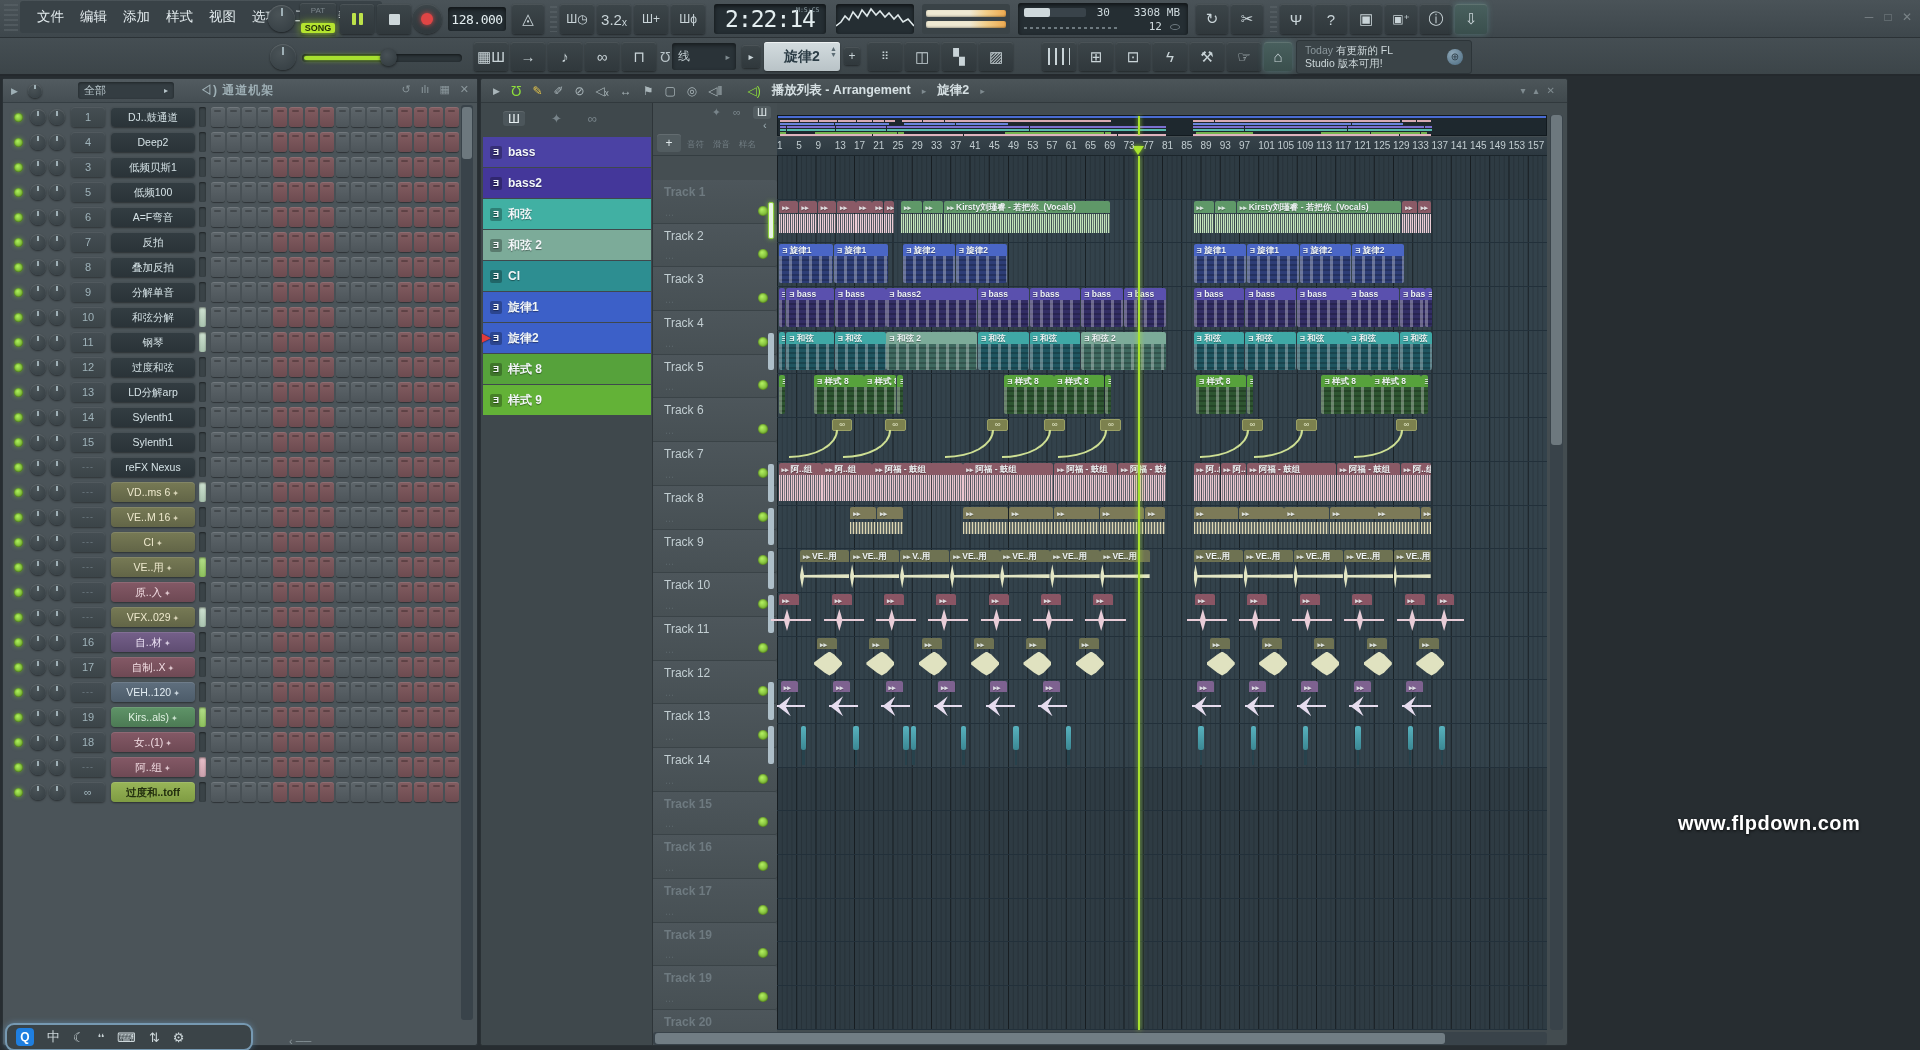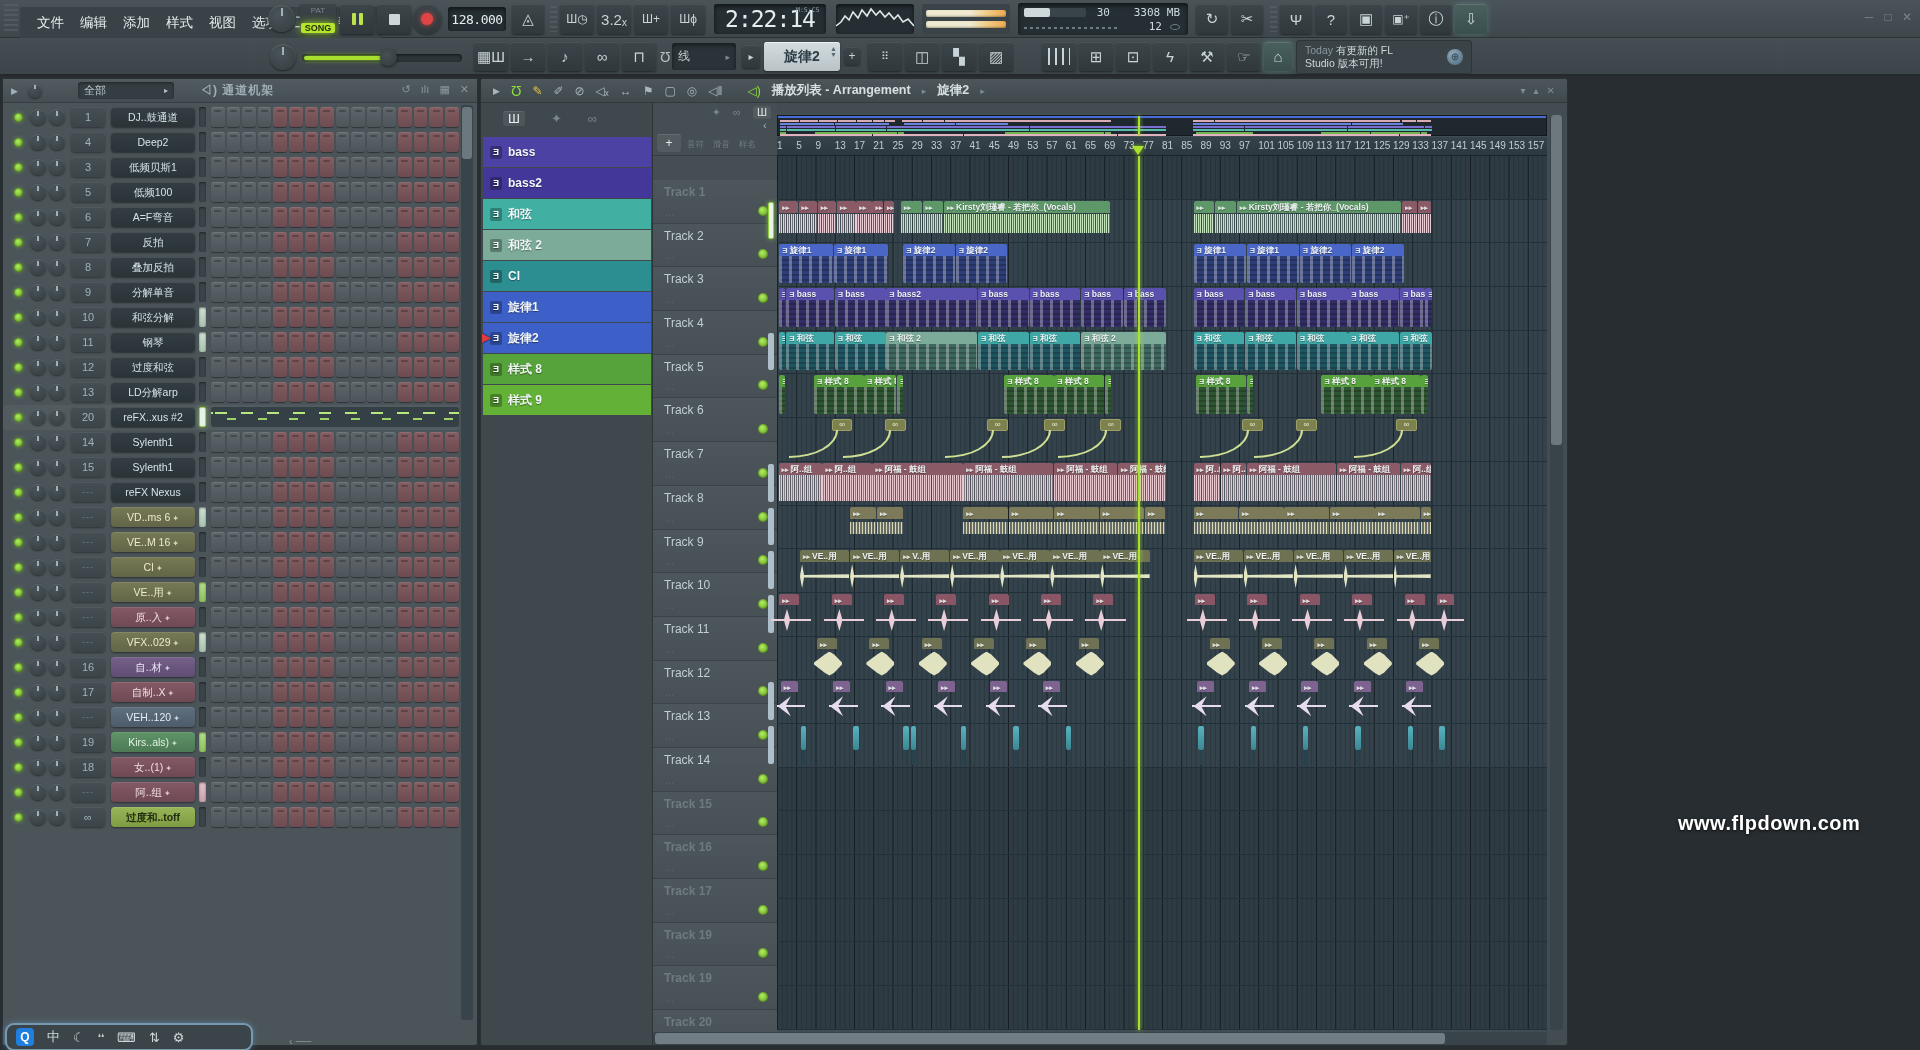--- a/index.html
+++ b/index.html
@@ -3,21 +3,21 @@
 <meta charset="utf-8">
 <style>
   html,body{margin:0;padding:0;background:#1d2226;}
   *{box-sizing:border-box;}
   #stage{position:relative;width:1920px;height:1050px;background:#272d31;font-family:"Liberation Sans",sans-serif;overflow:hidden;color:#cdd7da;}
 
   
   #topbar{position:absolute;left:0;top:0;width:1920px;height:38px;background:linear-gradient(#4a5358,#3e474c);border-bottom:1px solid #2b3236;}
   #row2{position:absolute;left:0;top:38px;width:1920px;height:38px;background:linear-gradient(#454e53,#3c4549);border-bottom:2px solid #24292d;}
   .grip{position:absolute;width:7px;background:repeating-linear-gradient(180deg,#5a6368 0 2px,transparent 2px 5px);opacity:.6;}
-  #menu{position:absolute;left:20px;top:0;height:38px;display:flex;align-items:center;gap:2px;background:#394247;padding:0 10px;border-radius:3px;margin-top:7px;height:32px;}
+  #menu{position:absolute;left:20px;top:0;height:38px;display:flex;align-items:center;gap:2px;background:#394247;padding:0 10px;border-radius:3px;margin-top:1px;height:32px;}
   .mi{padding:4px 7px;font-size:13.5px;color:#e3ebee;}
   .knob{display:inline-block;border-radius:50%;background:radial-gradient(circle at 40% 35%,#4a5357,#333c41);box-shadow:inset 0 1px 1px rgba(255,255,255,.15),0 1px 2px rgba(0,0,0,.5);position:relative;}
   .knob::after{content:"";position:absolute;left:50%;top:12%;width:2px;height:30%;background:#9fb0b6;transform:translateX(-50%);}
   .btn{position:absolute;background:linear-gradient(#3c4549,#30383c);border-radius:3px;box-shadow:inset 0 1px rgba(255,255,255,.08),0 1px 2px rgba(0,0,0,.45);display:flex;align-items:center;justify-content:center;color:#c9d4d8;font-size:15px;}
   .lcd{background:#252e33;border-radius:3px;box-shadow:inset 0 2px 4px rgba(0,0,0,.6);color:#e4eef0;font-family:"DejaVu Sans Mono",monospace;display:flex;align-items:center;justify-content:center;}
   #patsong{left:300px;top:3px;width:36px;height:32px;flex-direction:column;gap:8px;padding:2px;}
   #pat{font-size:8px;color:#7c878c;}
   #song{font-size:9px;font-weight:bold;background:#b5e42f;color:#24310a;border-radius:2px;padding:0 4px;box-shadow:0 0 8px #9fd42a;}
   .tbar{width:4px;height:12px;background:#bde24a;display:inline-block;margin:0 1.5px;border-radius:1px;}
   .stopsq{width:11px;height:11px;background:#cdd7da;border-radius:1px;}
@@ -618,29 +618,20 @@
             <span class="stp g"></span>
             <span class="stp g"></span>
             <span class="stp g"></span>
             <span class="stp g"></span>
             <span class="stp r"></span>
             <span class="stp r"></span>
             <span class="stp r"></span>
             <span class="stp r"></span>
           </div>
         </div>
-        <div class="chrow sel">
-          <span class="led"></span>
-          <span class="knob kn k1"></span>
-          <span class="knob kn k2"></span>
-          <span class="num">20</span>
-          <span class="cname cn-dark">reFX..xus #2</span>
-          <span class="cmeter cm-sel"></span>
-          <div class="chprev"></div>
-        </div>
         <div class="chrow">
           <span class="led"></span>
           <span class="knob kn k1"></span>
           <span class="knob kn k2"></span>
           <span class="num">14</span>
           <span class="cname cn-dark">Sylenth1</span>
           <span class="cmeter"></span>
           <div class="steps">
             <span class="stp g"></span>
             <span class="stp g"></span>

